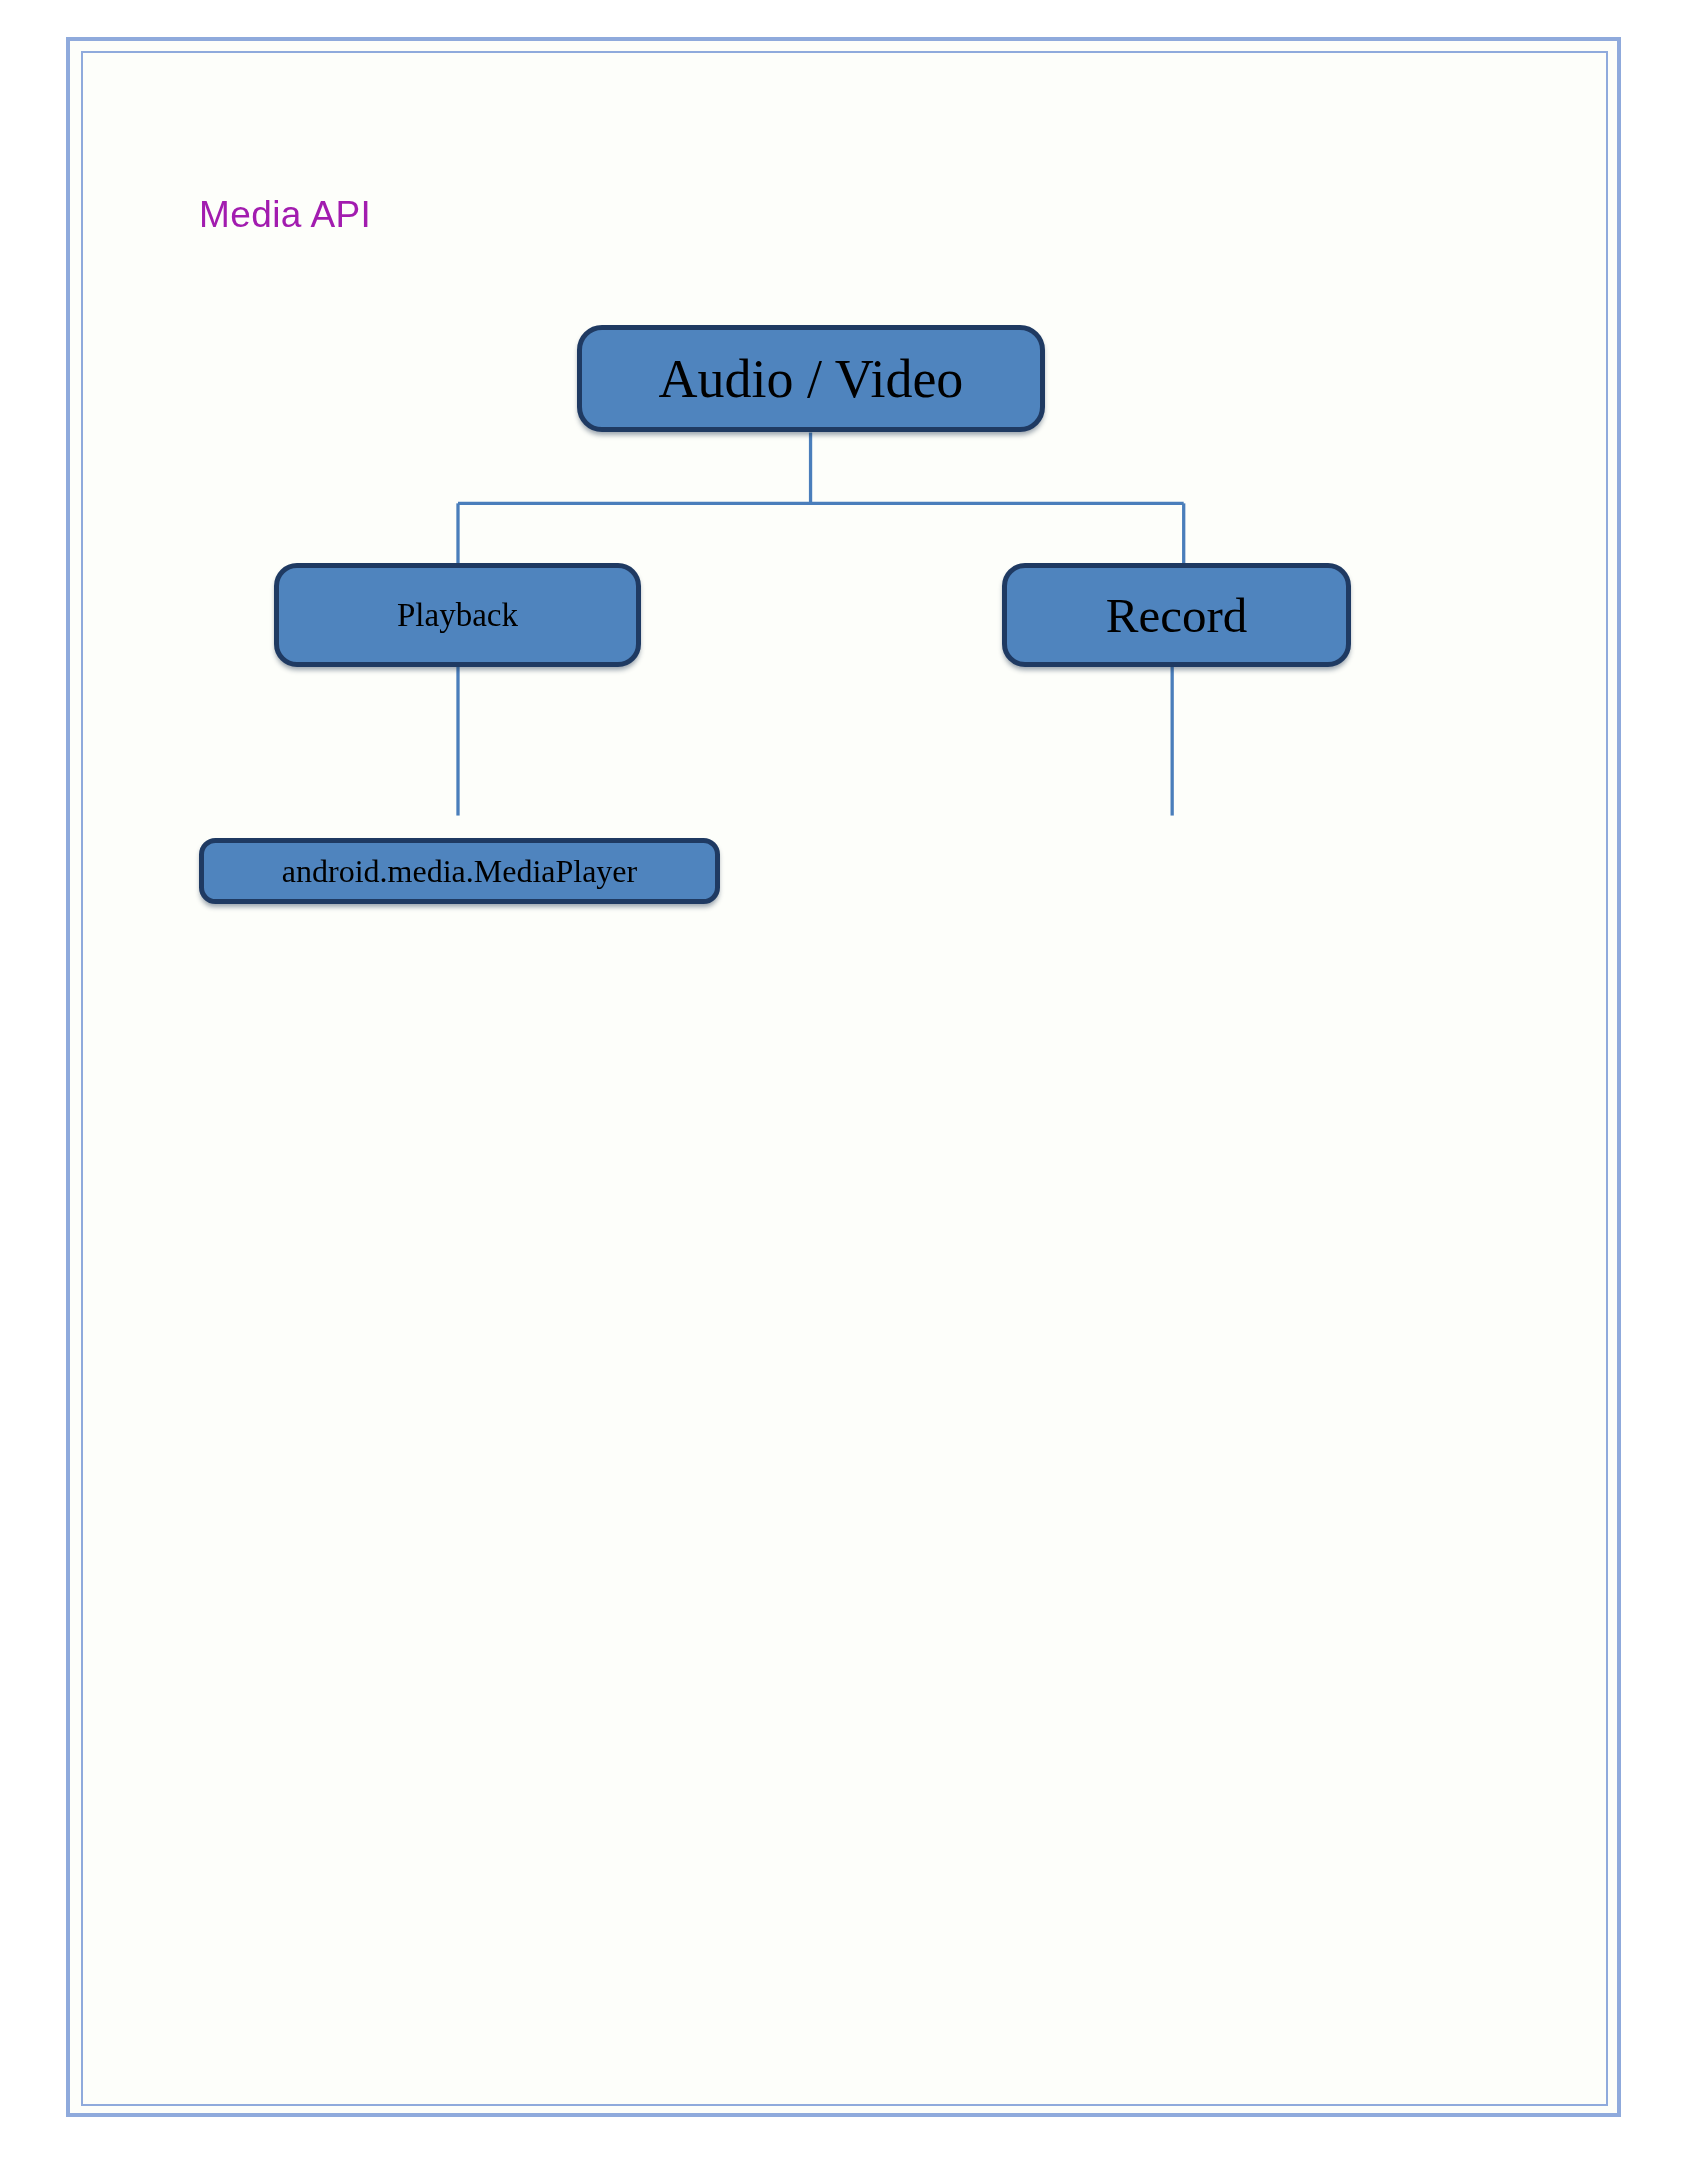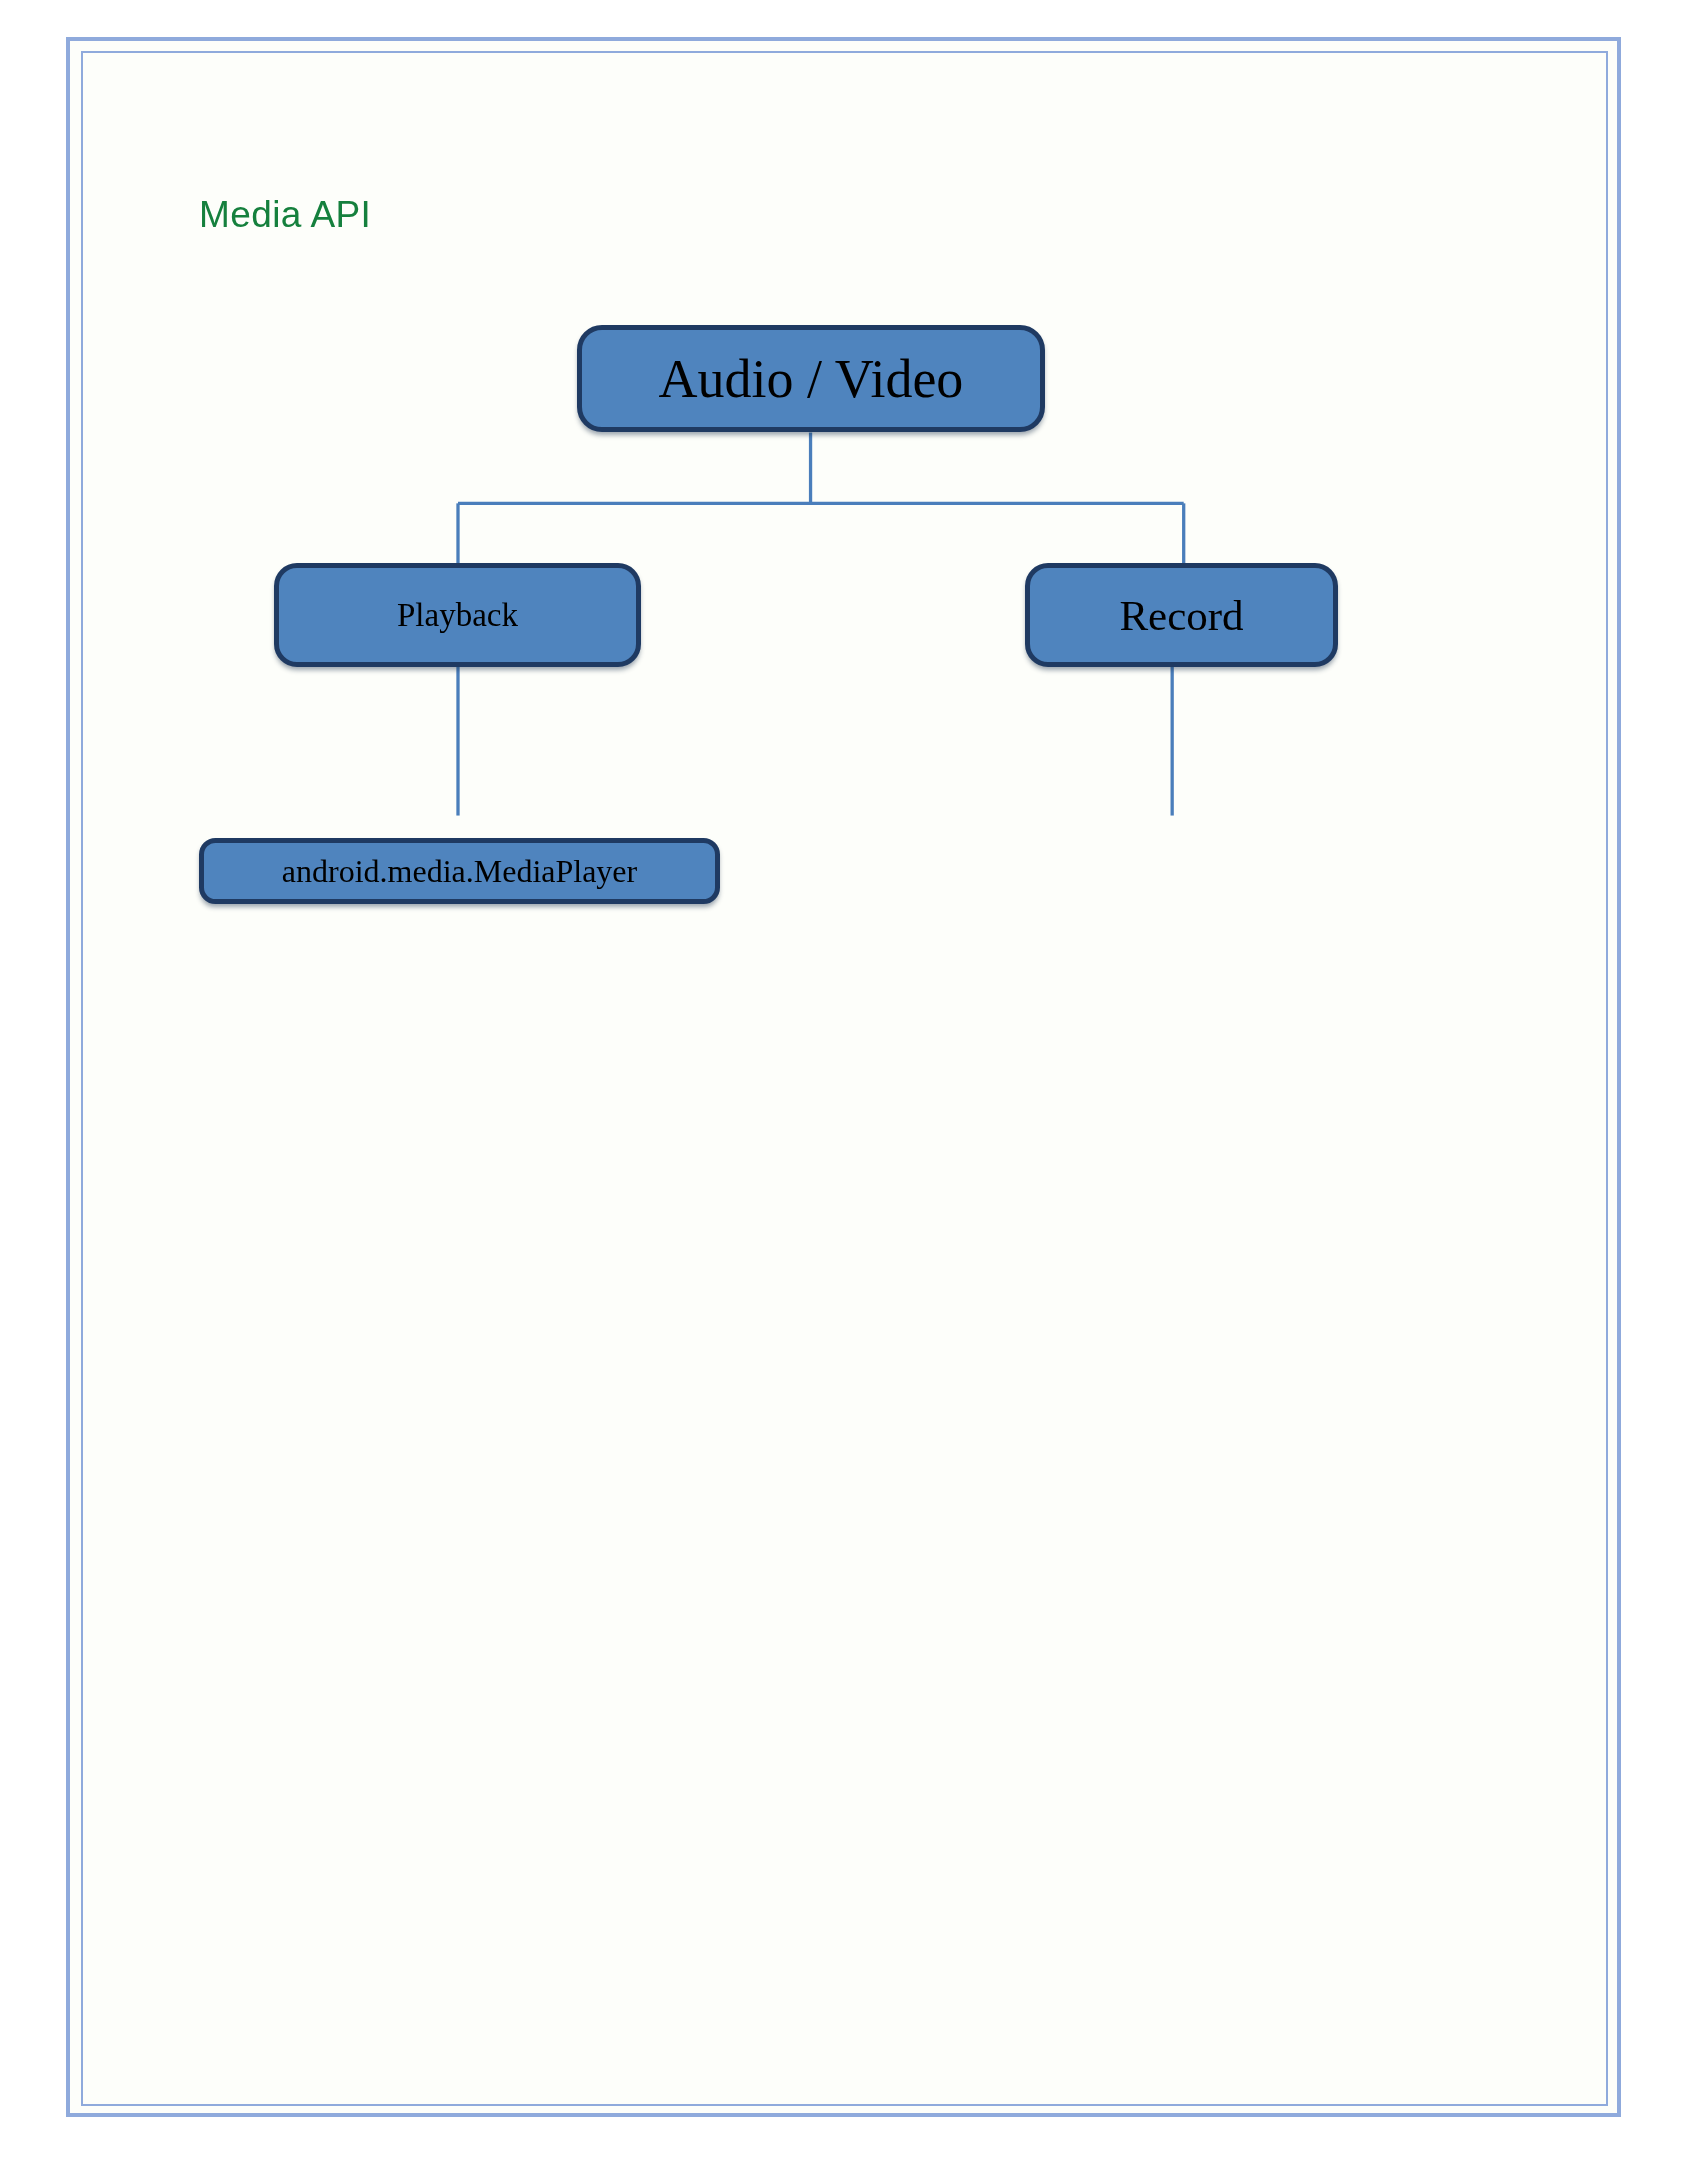--- a/index.html
+++ b/index.html
@@ -48,21 +48,21 @@
   }
 
   
   #diagram-title {
     position: absolute;
     left: 199px;
     top: 196px;
     font-family: "Liberation Sans", sans-serif;
     font-size: 37px;
     letter-spacing: 0.4px;
-    color: #15803d;
+    color: #a21caf;
     white-space: nowrap;
     line-height: 1;
   }
 
   
   #connector-layer {
     position: absolute;
     left: 0;
     top: 0;
     width: 1687px;
@@ -100,25 +100,24 @@
     top: 563px;
     width: 367px;
     height: 104px;
     font-size: 33px;
     border-radius: 23px;
   }
 
   #node-record {
     left: 1002px;
     top: 563px;
-    width: 313px;
+    width: 349px;
     height: 104px;
-    font-size: 43px;
+    font-size: 49px;
     border-radius: 23px;
-    margin-left: 23px;
   }
 
   #node-mediaplayer {
     left: 199px;
     top: 814px;
     width: 521px;
     height: 66px;
     font-size: 32px;
     border-radius: 16.5px;
     border-width: 5px;

